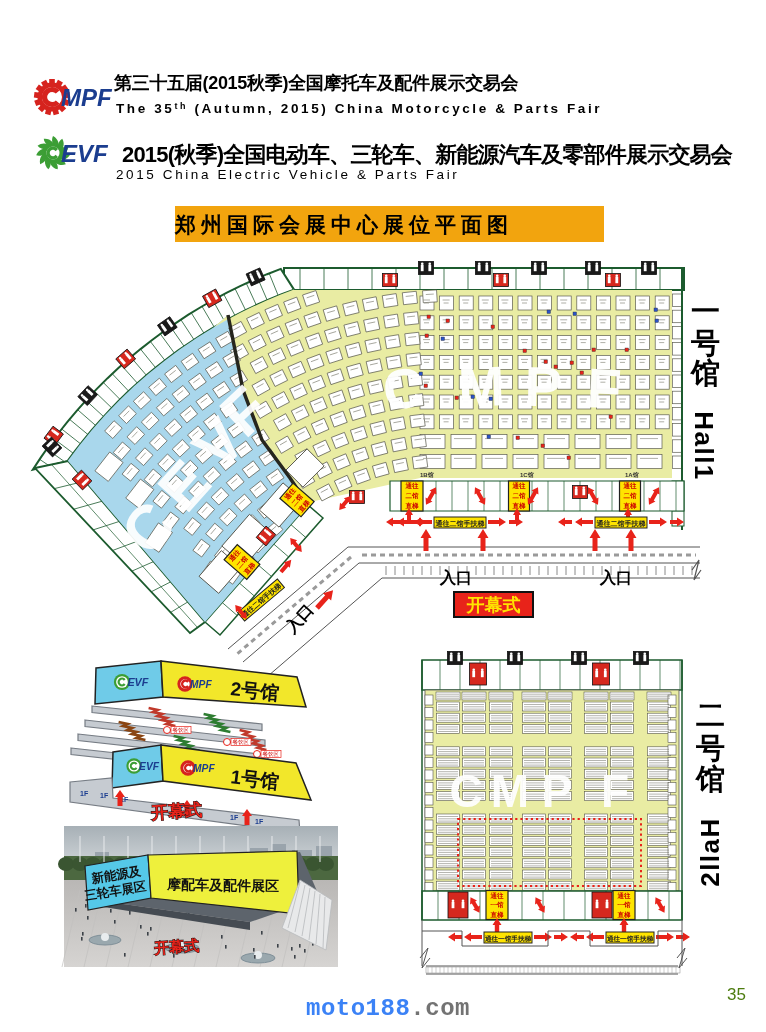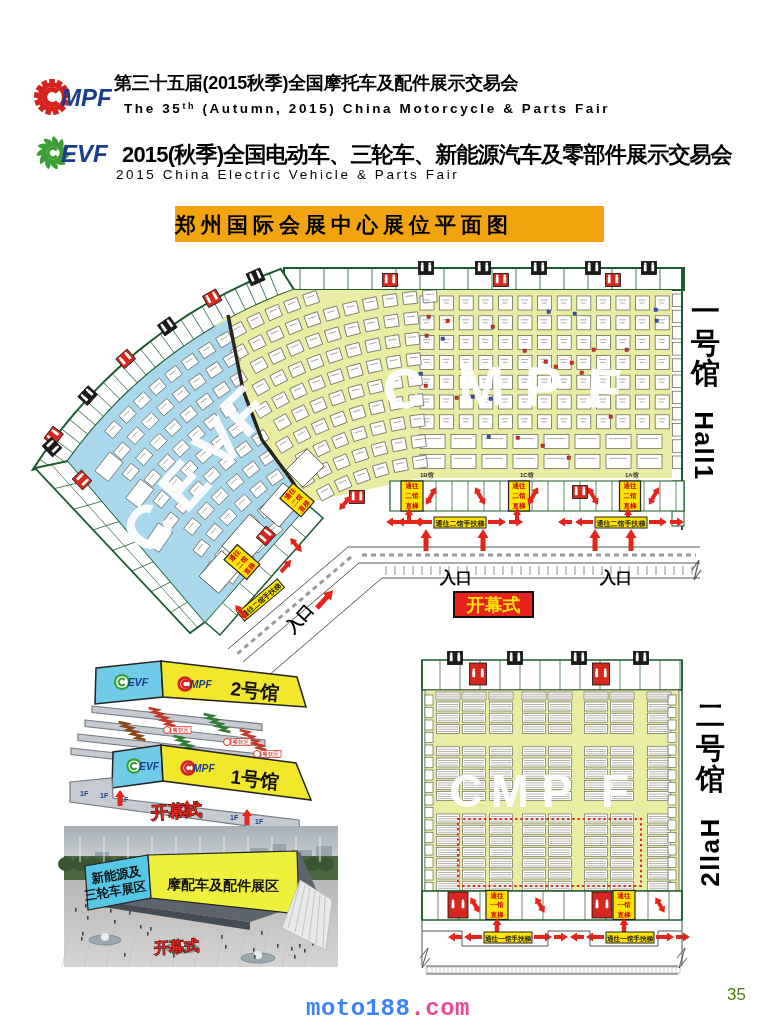--- a/index.html
+++ b/index.html
@@ -26,21 +26,21 @@
         <circle r="14.5"></circle>
       </g>
 <circle r="10" fill="#fff"></circle>
 <path d="M 7.5 -6.5 A 10 10 0 1 0 7.5 6.5 L 3.8 3.4 A 5 5 0 1 1 3.8 -3.4 Z" fill="#d6231e"></path>
     </g>
 <text x="28" y="30" font-family="Liberation Sans,sans-serif" font-weight="bold" font-style="italic" font-size="24" fill="#1b3d8f">MPF</text>
 </svg>
 
 <div class="abs" style="left:114px;top:71px;font-weight:bold;font-size:18px;letter-spacing:-0.3px;white-space:nowrap">第三十五届(2015秋季)全国摩托车及配件展示交易会</div>
 
-<div class="abs" style="left:124px;top:101px;font-weight:bold;font-size:13.5px;letter-spacing:2.6px;white-space:nowrap">The 35<span style="font-size:9px;vertical-align:4px">th</span> (Autumn, 2015) China Motorcycle &amp; Parts Fair</div>
+<div class="abs" style="left:116px;top:101px;font-weight:bold;font-size:13.5px;letter-spacing:2.6px;white-space:nowrap">The 35<span style="font-size:9px;vertical-align:4px">th</span> (Autumn, 2015) China Motorcycle &amp; Parts Fair</div>
 
 <svg class="abs" style="left:31px;top:130px" width="84" height="46" viewBox="0 0 84 46">
 <g transform="translate(22,23)">
       <g fill="#3c9e35">
         <path d="M 0 -17 C 6 -14 7 -7 4.5 -1.5 C 0.5 -6 -2.5 -12 0 -17 Z" transform="rotate(0)"></path>
         <path d="M 0 -17 C 6 -14 7 -7 4.5 -1.5 C 0.5 -6 -2.5 -12 0 -17 Z" transform="rotate(33)"></path>
         <path d="M 0 -17 C 6 -14 7 -7 4.5 -1.5 C 0.5 -6 -2.5 -12 0 -17 Z" transform="rotate(65)"></path>
         <path d="M 0 -17 C 6 -14 7 -7 4.5 -1.5 C 0.5 -6 -2.5 -12 0 -17 Z" transform="rotate(98)"></path>
         <path d="M 0 -17 C 6 -14 7 -7 4.5 -1.5 C 0.5 -6 -2.5 -12 0 -17 Z" transform="rotate(131)"></path>
         <path d="M 0 -17 C 6 -14 7 -7 4.5 -1.5 C 0.5 -6 -2.5 -12 0 -17 Z" transform="rotate(164)"></path>
@@ -2102,14 +2102,14 @@
 <div class="abs" style="left:691px;top:296px;font-weight:bold;font-size:29px;line-height:31px">一</div>
 <div class="abs" style="left:691px;top:328px;font-weight:bold;font-size:29px;line-height:31px">号</div>
 <div class="abs" style="left:691px;top:358px;font-weight:bold;font-size:29px;line-height:31px">馆</div>
 <div class="abs" style="left:663px;top:405px;width:82px;height:82px;font-weight:bold;font-size:26px;letter-spacing:1.5px;transform:rotate(90deg);text-align:center;line-height:82px;white-space:nowrap">Hall1</div>
 
 <div class="abs" style="left:696px;top:700px;font-weight:bold;font-size:29px;line-height:31px">二</div>
 <div class="abs" style="left:696px;top:733px;font-weight:bold;font-size:29px;line-height:31px">号</div>
 <div class="abs" style="left:696px;top:764px;font-weight:bold;font-size:29px;line-height:31px">馆</div>
 <div class="abs" style="left:669px;top:811px;width:82px;height:82px;font-weight:bold;font-size:26px;letter-spacing:1.5px;transform:rotate(-90deg);text-align:center;line-height:82px;white-space:nowrap">2llaH</div>
 
-<div class="abs" style="left:306px;top:995px;font-family:'Liberation Mono',monospace;font-weight:bold;font-size:24px;letter-spacing:0.5px;white-space:nowrap"><span style="color:#3b82f6">moto188</span><span style="color:#ec4899">.com</span></div>
+<div class="abs" style="left:306px;top:995px;font-family:'Liberation Mono',monospace;font-weight:bold;font-size:24px;letter-spacing:0.5px;white-space:nowrap"><span style="color:#3b82f6">moto188</span><span style="color:#737373">.com</span></div>
 
 <div class="abs" style="left:727px;top:985px;font-size:17px;color:#4d7c0f">35</div>
 </body></html>

